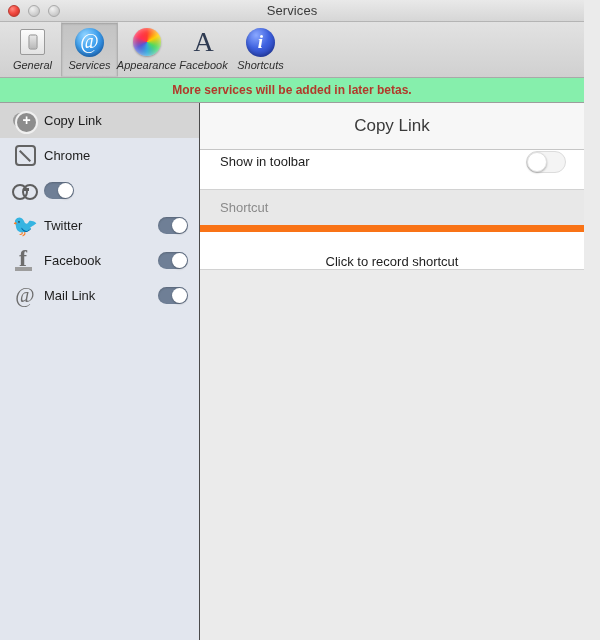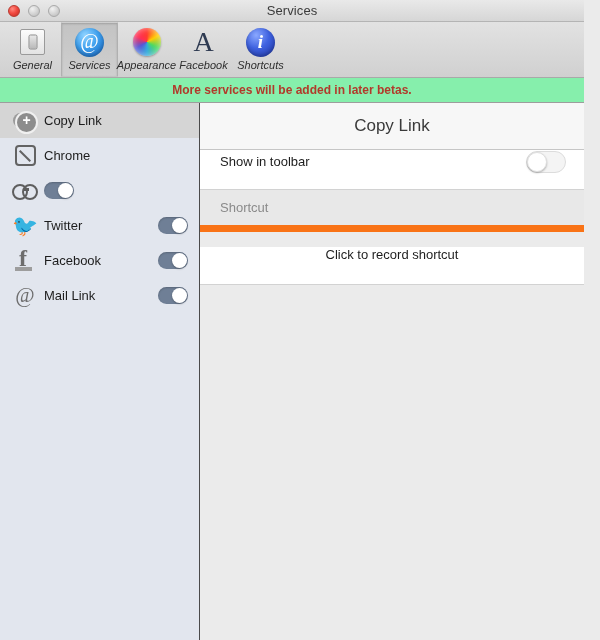--- a/index.html
+++ b/index.html
@@ -239,23 +239,22 @@
   .pref-label { font-size: 13px; color:#1d1d1d; flex:1 1 auto; }
   .section-head {
     height: 42px; flex: 0 0 42px;
     background:#e8e8e8; border-bottom:7px solid #f97316;
     display:flex; align-items:center; padding-left:20px;
   }
   .section-head-label { font-size: 13px; color:#8a8a8a; }
   .record-row {
     height: 38px; flex: 0 0 38px;
     background:#fff; border-bottom:1px solid #d2d2d2;
-    display:flex; align-items:flex-start; justify-content:center;
+    display:flex; align-items:flex-end; justify-content:center;
     cursor: default;
-    margin-top: 15px;
   }
   .record-label { font-size: 13px; color:#1d1d1d; }
   .detail-filler { flex: 1 1 auto; background:#ebebeb; }
 </style>
 </head>
 <body>
 
 <div class="window">
 
   <div class="titlebar">

